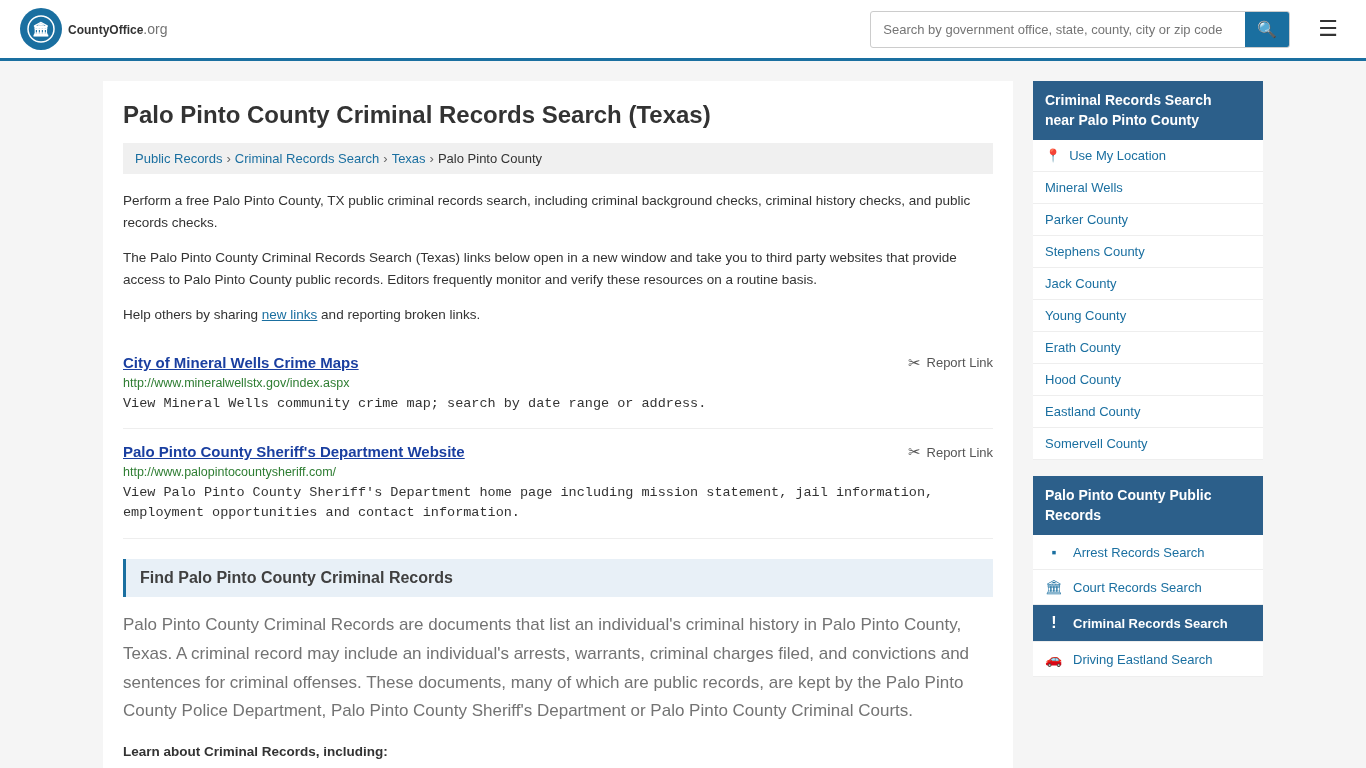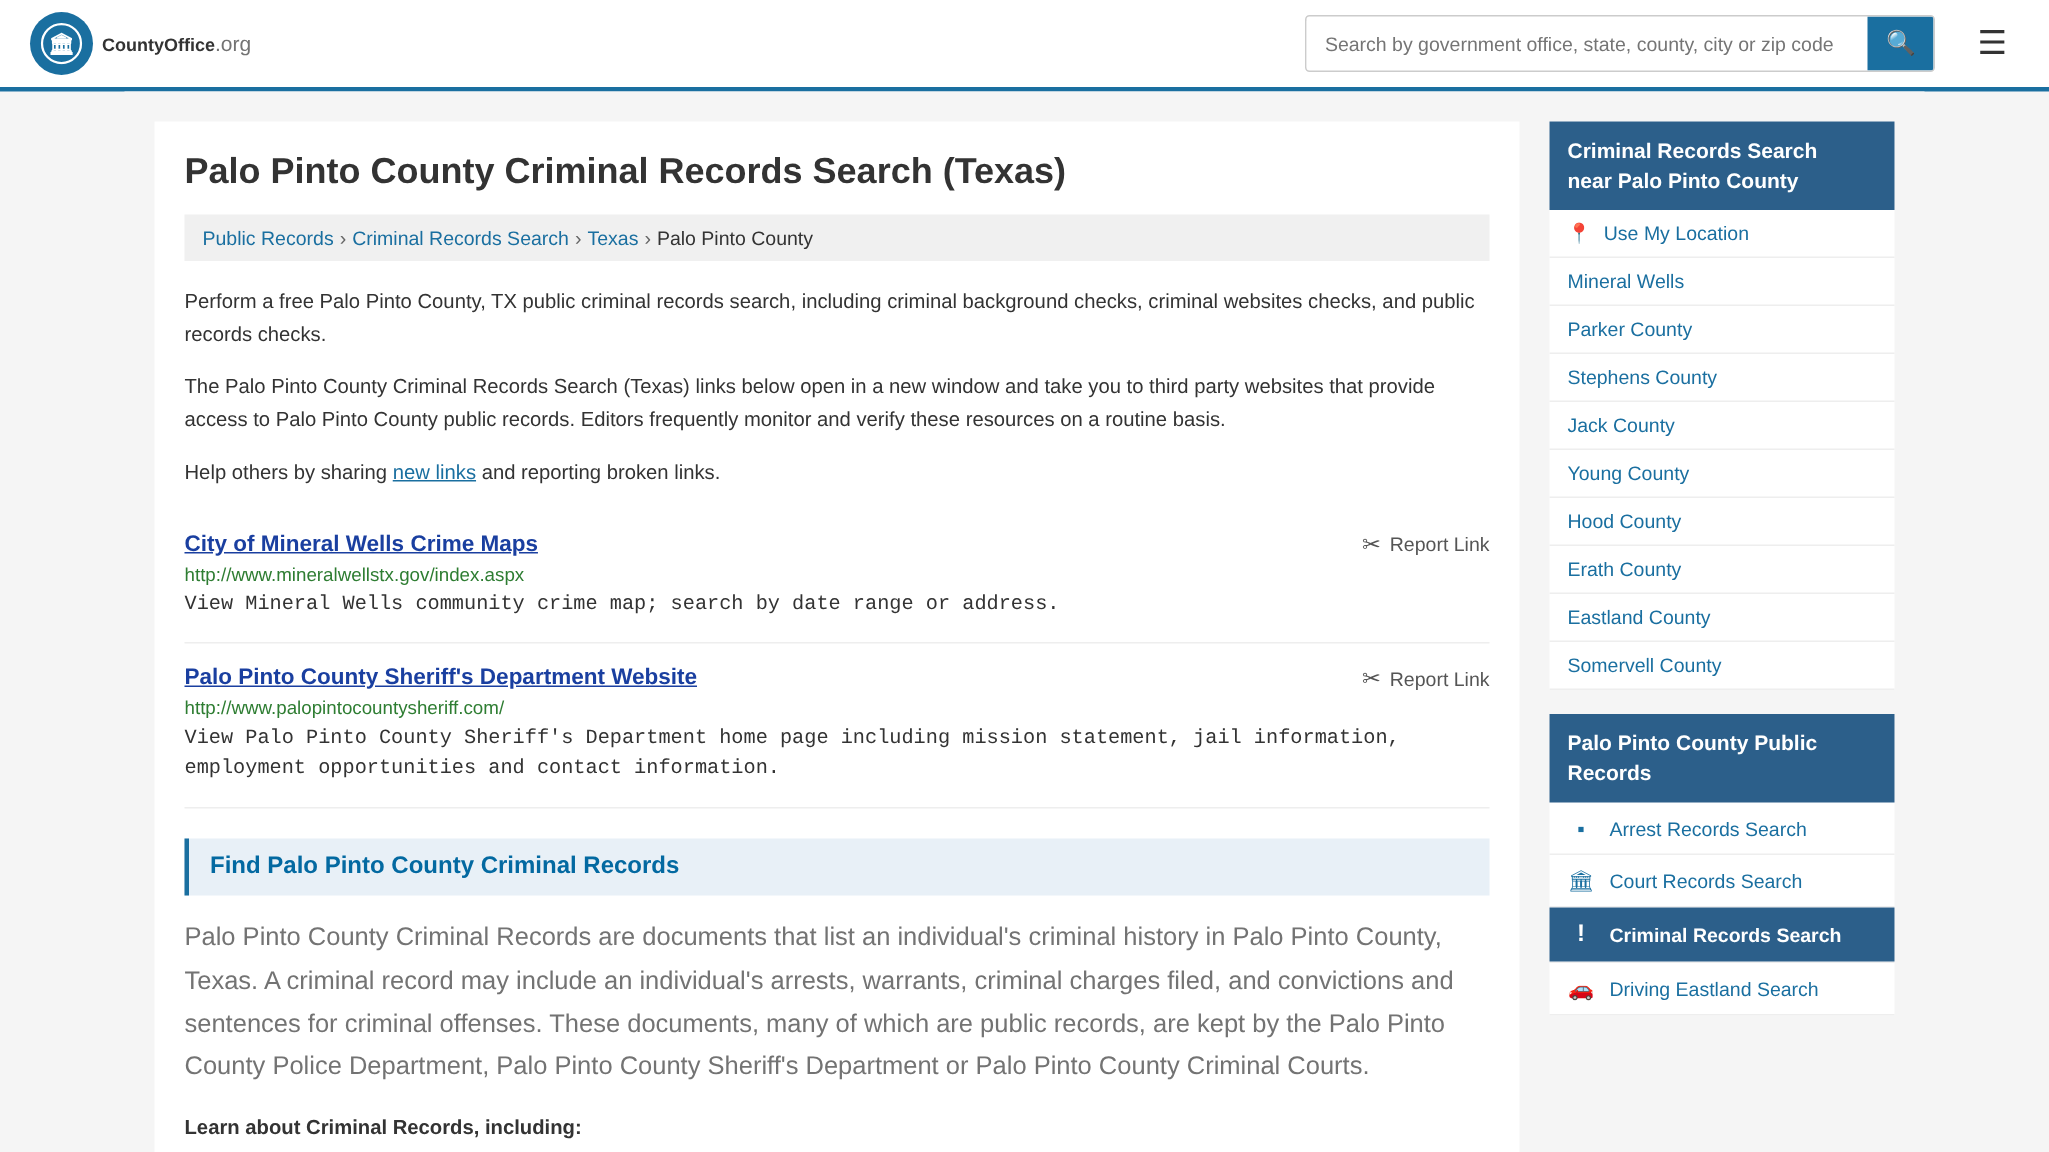--- a/index.html
+++ b/index.html
@@ -156,21 +156,21 @@
       line-height: 1.5;
       font-family: Liberation Mono, monospace;
     }
 
     
     .section-header {
       background: #e8f0f7;
       padding: 10px 14px;
       font-size: 16px;
       font-weight: bold;
-      color: #0369a1;
+      color: #404040;
       margin: 20px 0 14px 0;
       border-left: 3px solid #1a6fa0;
     }
     .find-text {
       font-size: 17px;
       line-height: 1.7;
       color: #737373;
       margin-bottom: 18px;
     }
     .learn-title {
@@ -289,21 +289,21 @@
     <nav class="breadcrumb">
       <a href="#">Public Records</a>
       <span class="sep">›</span>
       <a href="#">Criminal Records Search</a>
       <span class="sep">›</span>
       <a href="#">Texas</a>
       <span class="sep">›</span>
       <span>Palo Pinto County</span>
     </nav>
 
-    <p class="body-text">Perform a free Palo Pinto County, TX public criminal records search, including criminal background checks, criminal websites checks, and public records checks.</p>
+    <p class="body-text">Perform a free Palo Pinto County, TX public criminal records search, including criminal background checks, criminal history checks, and public records checks.</p>
     <p class="body-text">The Palo Pinto County Criminal Records Search (Texas) links below open in a new window and take you to third party websites that provide access to Palo Pinto County public records. Editors frequently monitor and verify these resources on a routine basis.</p>
     <p class="body-text">
       <span>Help others by sharing </span><a href="#">new links</a><span> and reporting broken links.</span>
     </p>
 
     <div class="link-entry">
       <div class="link-entry-header">
         <a class="link-title" href="#">City of Mineral Wells Crime Maps</a>
         <button class="report-link-btn">
           <span class="scissors">✂</span>
@@ -369,26 +369,26 @@
               <span>Jack County</span>
             </a>
         </li>
         <li>
           <a href="#">
               <span>Young County</span>
             </a>
         </li>
         <li>
           <a href="#">
+              <span>Erath County</span>
+            </a>
+        </li>
+        <li>
+          <a href="#">
               <span>Hood County</span>
-            </a>
-        </li>
-        <li>
-          <a href="#">
-              <span>Erath County</span>
             </a>
         </li>
         <li>
           <a href="#">
               <span>Eastland County</span>
             </a>
         </li>
         <li>
           <a href="#">
               <span>Somervell County</span>

